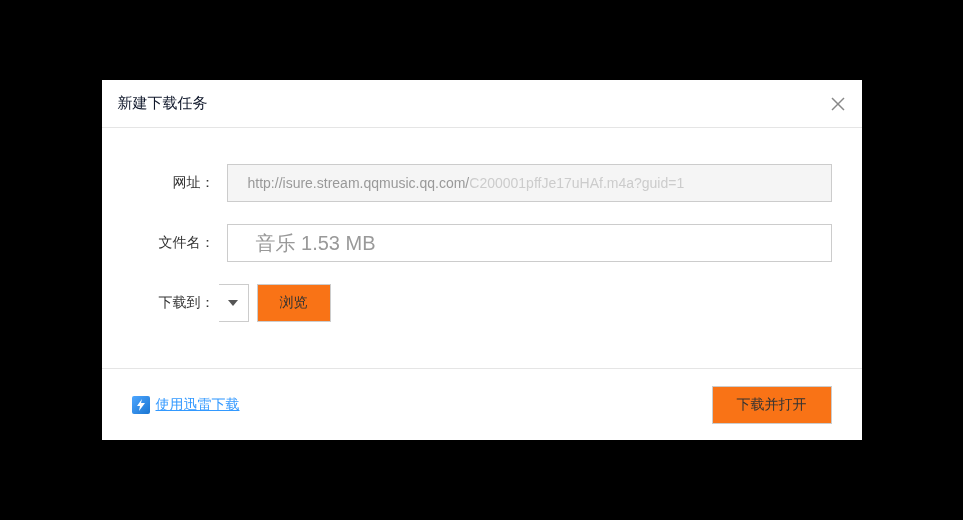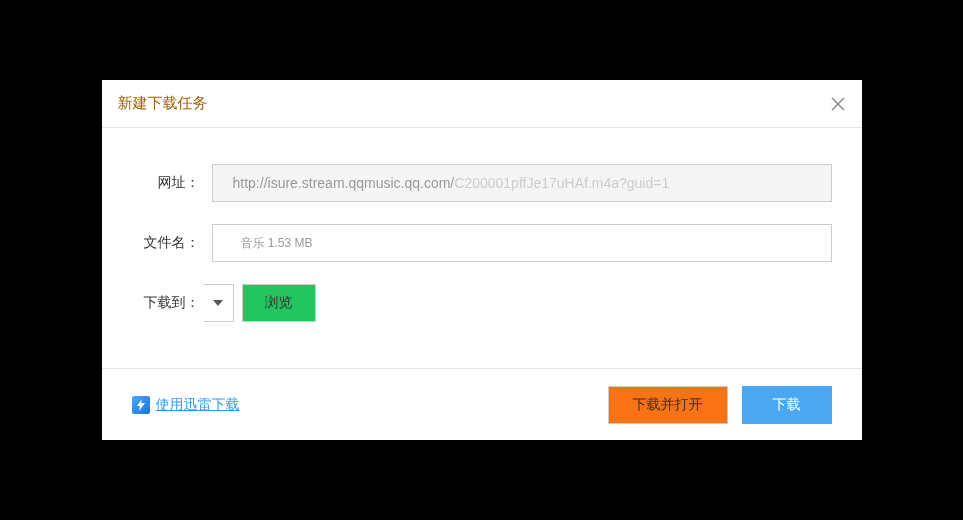--- a/index.html
+++ b/index.html
@@ -20,36 +20,37 @@
     .titlebar {
       height: 48px;
       border-bottom: 1px solid #e5e5e5;
       display: flex;
       align-items: center;
       padding: 0 16px;
       position: relative;
     }
     .title {
       font-size: 15px;
-      color: #a16207;
+      color: #0f172a;
     }
     .close-btn {
       position: absolute;
       right: 12px;
       top: 12px;
       width: 24px;
       height: 24px;
       cursor: pointer;
       display: flex;
       align-items: center;
       justify-content: center;
     }
     .close-btn svg { stroke: #888; stroke-width: 1.5; }
     .body {
       padding: 36px 30px 24px 30px;
+      margin-left: 15px;
     }
     .form-row {
       display: flex;
       align-items: center;
       margin-bottom: 22px;
     }
     .label {
       width: 80px;
       text-align: right;
       font-size: 14px;
@@ -77,42 +78,42 @@
     }
     .text-input.readonly {
       background: #f5f5f5;
       color: #aaa;
     }
     .url-dark { color: #999; }
     .url-light { color: #ccc; }
     .input-main { flex: 1; white-space: nowrap; overflow: hidden; }
     .input-suffix {
       color: #999;
-      font-size: 12px;
+      font-size: 20px;
       padding-left: 8px;
       flex-shrink: 0;
     }
     .dropdown-btn {
       width: 30px;
       height: 38px;
       border: 1px solid #ccc;
       border-left: none;
       background: #fff;
       display: flex;
       align-items: center;
       justify-content: center;
       cursor: pointer;
       margin-left: -8px;
     }
     .dropdown-btn svg { fill: #555; }
     .browse-btn {
       height: 38px;
       padding: 0 22px;
       border: 1px solid #ccc;
-      background: #22c55e;
+      background: #f97316;
       font-size: 14px;
       color: #333;
       cursor: pointer;
     }
     .footer {
       height: 72px;
       border-top: 1px solid #e5e5e5;
       display: flex;
       align-items: center;
       padding: 0 30px;
@@ -210,15 +211,14 @@
     <div class="thunder-link">
       <div class="thunder-icon">
         <svg width="10" height="12" viewBox="0 0 10 12">
             <polygon points="6,0 1,7 4,7 3,12 9,4 5,4" fill="#fff"></polygon>
           </svg>
       </div>
       <span>使用迅雷下载</span>
     </div>
     <div class="spacer"></div>
     <button class="btn">下载并打开</button>
-    <button class="btn btn-primary">下载</button>
   </div>
 </div>
 
 </body></html>

